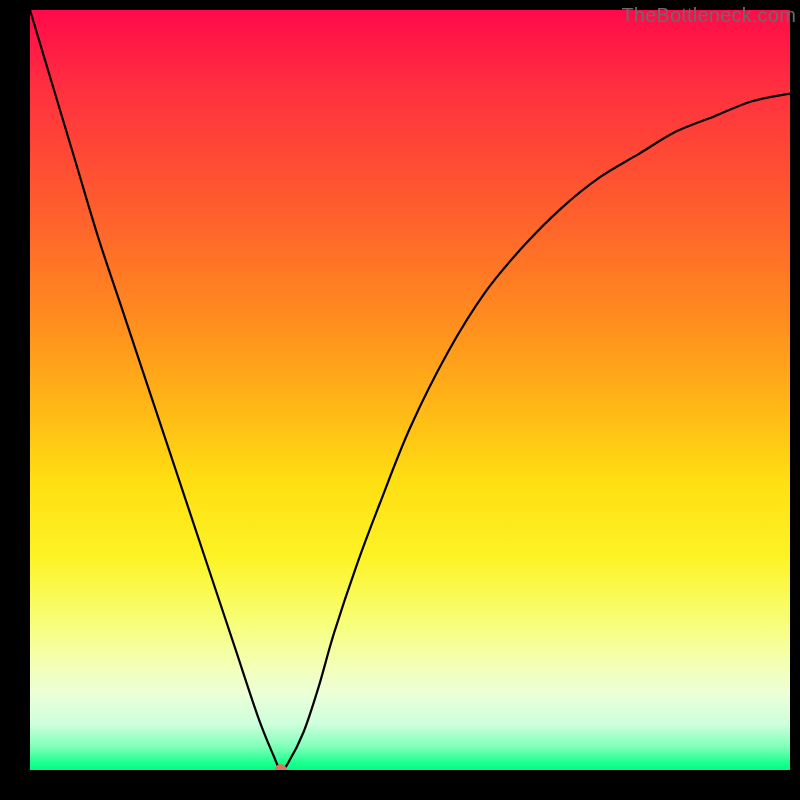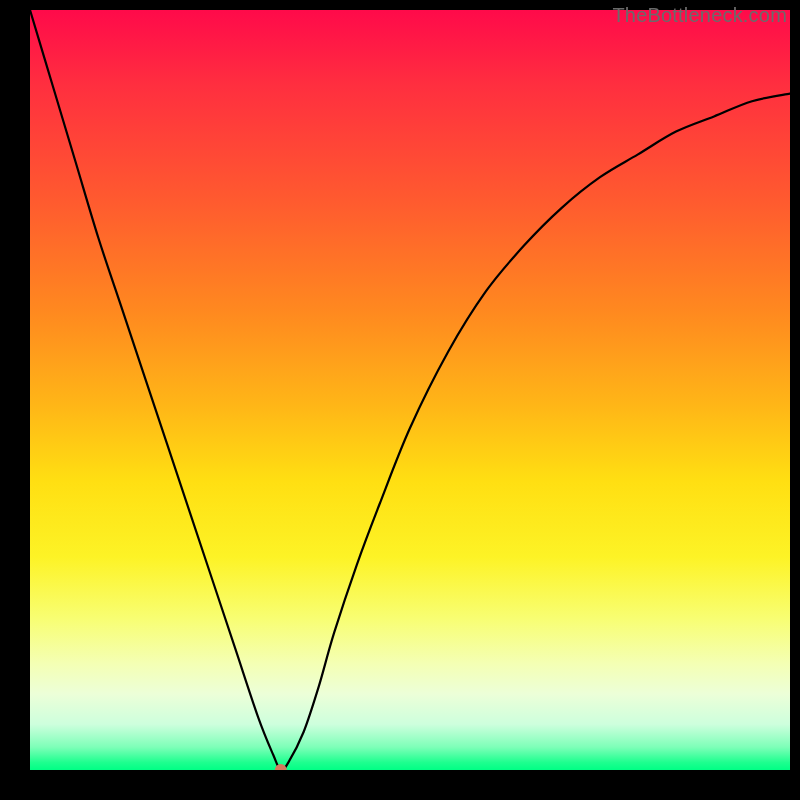--- a/index.html
+++ b/index.html
@@ -43,21 +43,21 @@
   svg.curve {
     position: absolute;
     inset: 0;
     width: 100%;
     height: 100%;
     pointer-events: none;
   }
   .watermark {
     position: absolute;
     top: 4px;
-    right: 13px;
+    right: 4px;
     color: #6b6b6b;
     font-size: 20px;
     font-weight: 500;
     letter-spacing: 0.2px;
     user-select: none;
   }
 </style>
 </head>
 <body>
 

